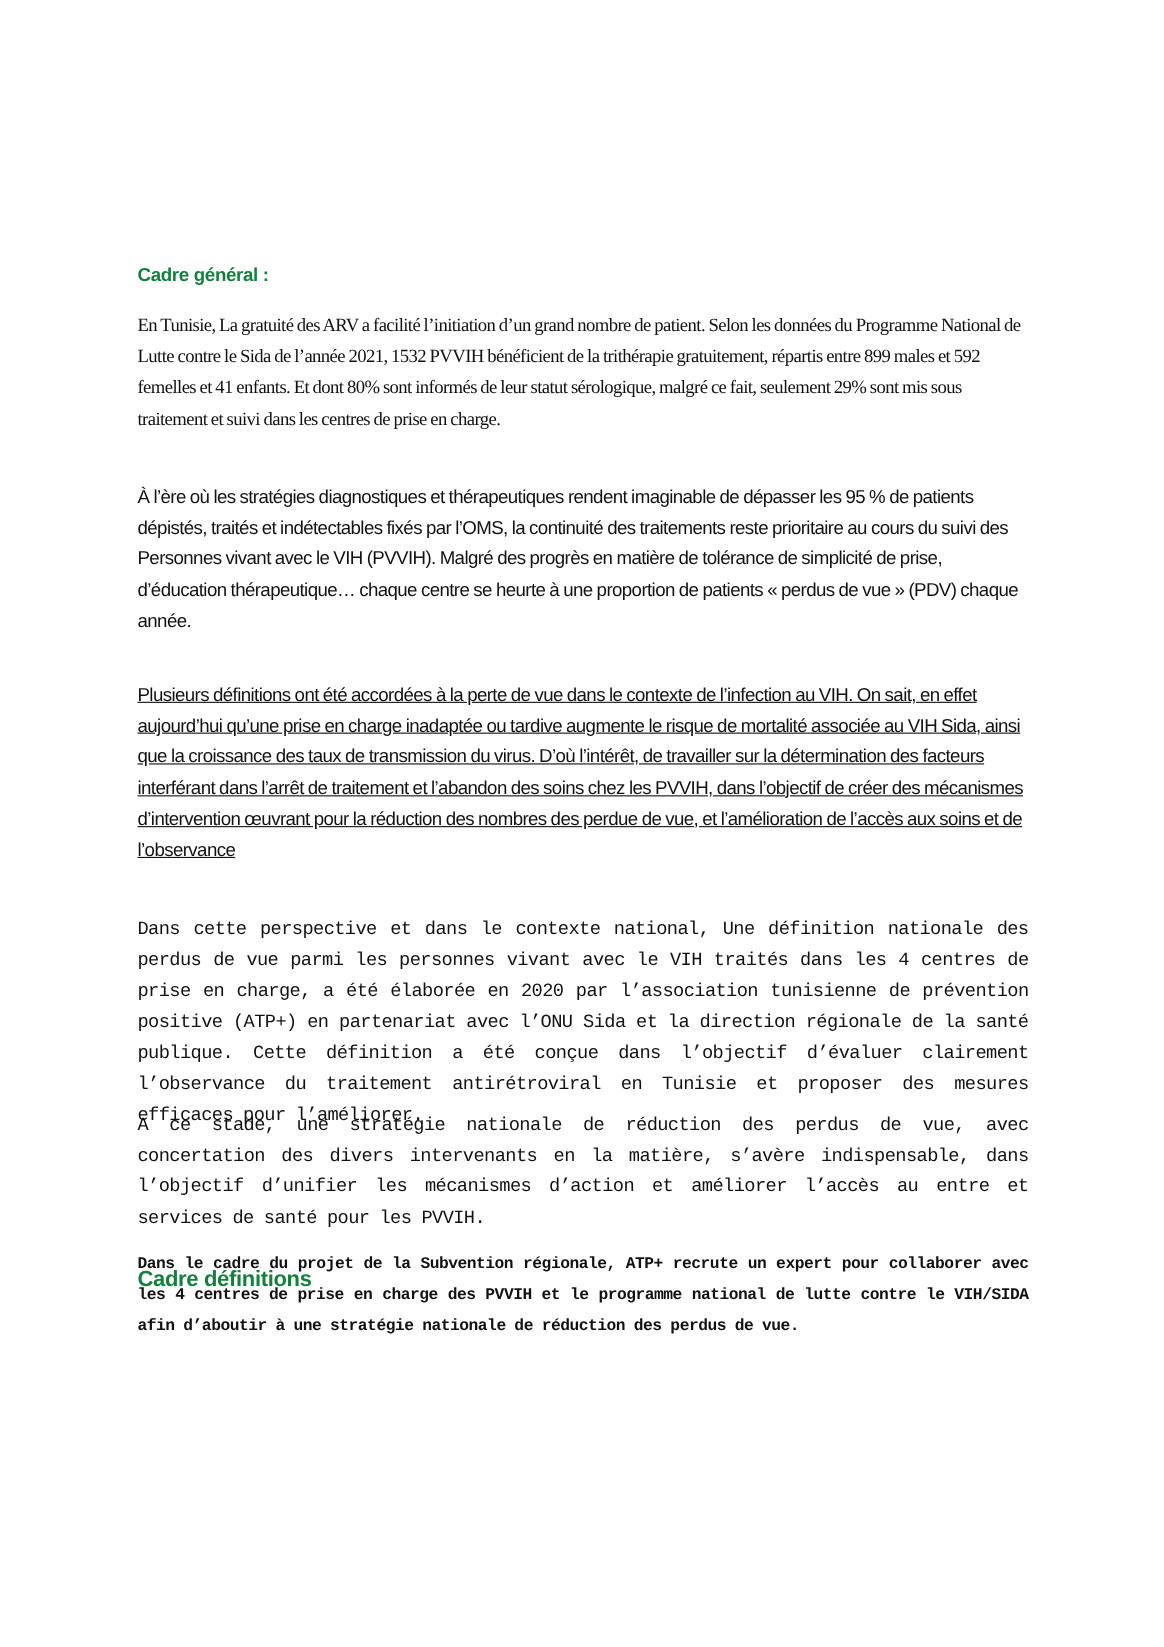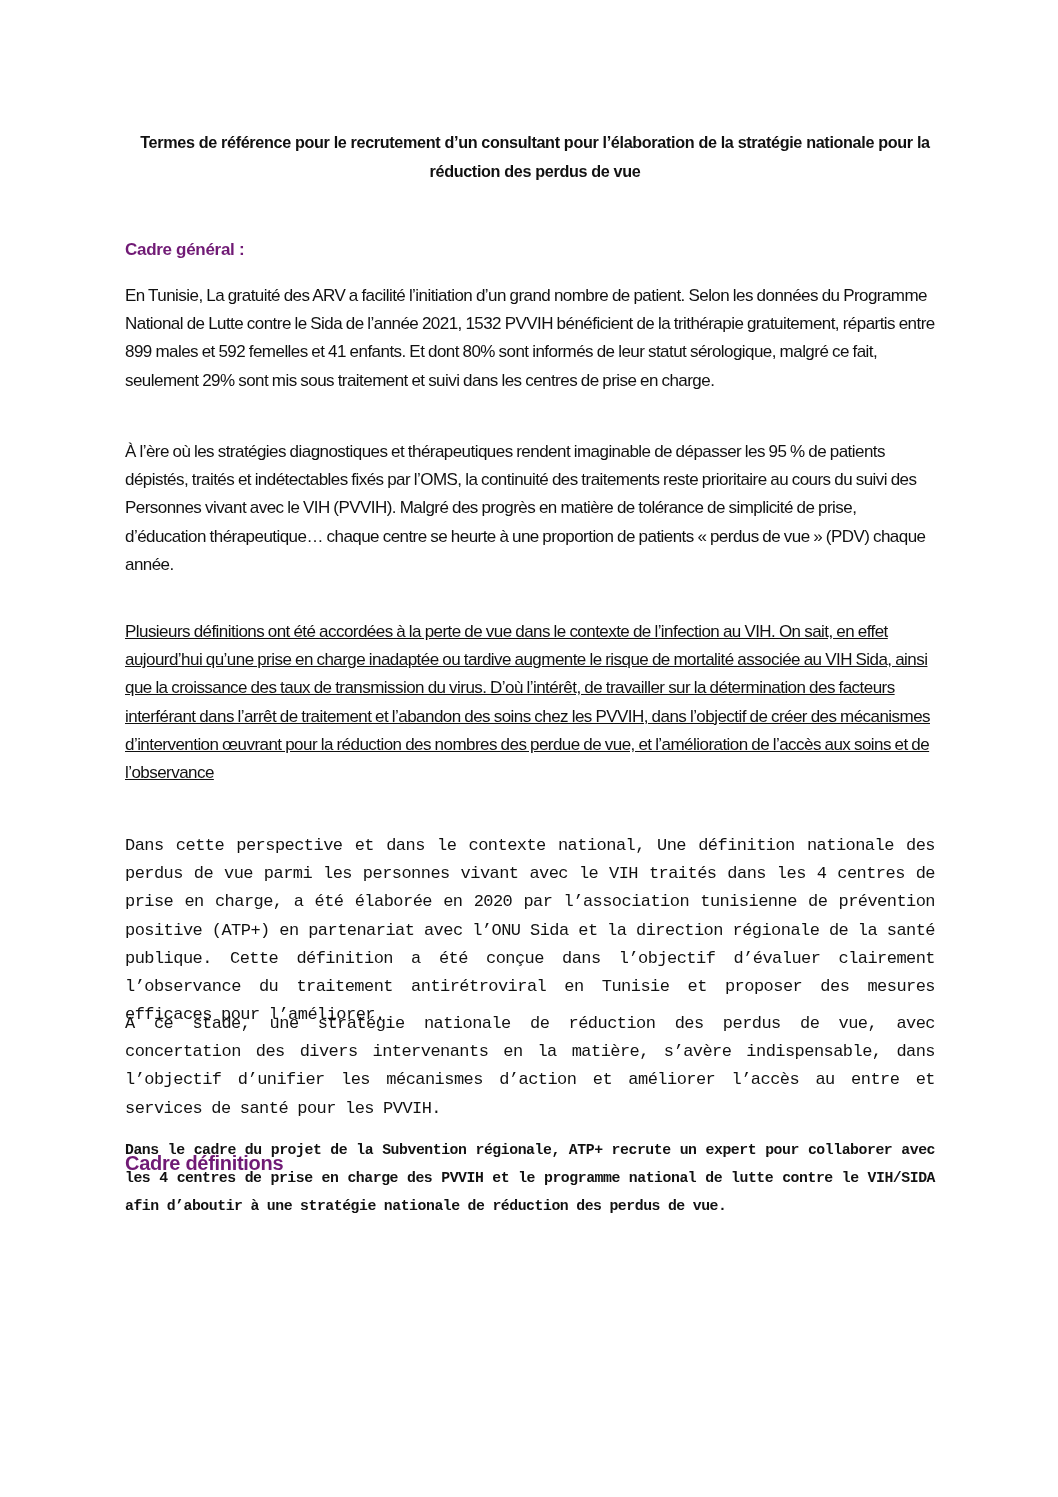--- a/index.html
+++ b/index.html
@@ -31,55 +31,54 @@
       font-weight: bold;
       font-size: 16.2px;
       line-height: 29px;
       letter-spacing: -0.35px;
       color: #111;
     }
     .h1 {
       position: absolute;
       left: 125px;
       font-weight: bold;
-      color: #701a75;
+      color: #15803d;
       letter-spacing: -0.3px;
     }
     .h1.general { top: 240px; font-size: 17px; }
     .h1.specific { top: 1152px; font-size: 20px; }
     .para {
       position: absolute;
       left: 125px;
       width: 810px;
       font-size: 17px;
       line-height: 28.2px;
       letter-spacing: -0.55px;
       word-spacing: -0.5px;
       color: #111;
     }
     .para.justify { text-align: justify; font-family: Liberation Mono, monospace; }
-    .p1 { top: 282px; }
+    .p1 { top: 282px; font-family: Liberation Serif, serif; }
     .p2 { top: 438px; }
     .p3 { top: 618px; text-decoration: underline; }
     .p4 { top: 832px; }
     .p5 { top: 1010px; }
     .p6 {
       top: 1136px;
       font-size: 14.8px;
       line-height: 28.2px;
       font-weight: bold;
       letter-spacing: -0.45px;
     }
   </style>
 </head>
 <body>
 
 <div class="page">
 
-  <div class="title">Termes de référence pour le recrutement d’un consultant pour l’élaboration de la stratégie nationale pour la réduction des perdus de vue</div>
 
   <div class="h1 general">Cadre général :</div>
 
   <div class="para p1">En Tunisie, La gratuité des ARV a facilité l’initiation d’un grand nombre de patient. Selon les données du Programme National de Lutte contre le Sida de l’année 2021, 1532 PVVIH bénéficient de la trithérapie gratuitement, répartis entre 899 males et 592 femelles et 41 enfants. Et dont 80% sont informés de leur statut sérologique, malgré ce fait, seulement 29% sont mis sous traitement et suivi dans les centres de prise en charge.</div>
   <div class="para p2">À l’ère où les stratégies diagnostiques et thérapeutiques rendent imaginable de dépasser les 95 % de patients dépistés, traités et indétectables fixés par l’OMS, la continuité des traitements reste prioritaire au cours du suivi des Personnes vivant avec le VIH (PVVIH). Malgré des progrès en matière de tolérance de simplicité de prise, d’éducation thérapeutique… chaque centre se heurte à une proportion de patients « perdus de vue » (PDV) chaque année.</div>
   <div class="para p3">Plusieurs définitions ont été accordées à la perte de vue dans le contexte de l’infection au VIH. On sait, en effet aujourd’hui qu’une prise en charge inadaptée ou tardive augmente le risque de mortalité associée au VIH Sida, ainsi que la croissance des taux de transmission du virus. D’où l’intérêt, de travailler sur la détermination des facteurs interférant dans l’arrêt de traitement et l’abandon des soins chez les PVVIH, dans l’objectif de créer des mécanismes d’intervention œuvrant pour la réduction des nombres des perdue de vue, et l’amélioration de l’accès aux soins et de l’observance</div>
   <div class="para p4 justify">Dans cette perspective et dans le contexte national, Une définition nationale des perdus de vue parmi les personnes vivant avec le VIH traités dans les 4 centres de prise en charge, a été élaborée en 2020 par l’association tunisienne de prévention positive (ATP+) en partenariat avec l’ONU Sida et la direction régionale de la santé publique. Cette définition a été conçue dans l’objectif d’évaluer clairement l’observance du traitement antirétroviral en Tunisie et proposer des mesures efficaces pour l’améliorer.</div>
   <div class="para p5 justify">A ce stade, une stratégie nationale de réduction des perdus de vue, avec concertation des divers intervenants en la matière, s’avère indispensable, dans l’objectif d’unifier les mécanismes d’action et améliorer l’accès au entre et services de santé pour les PVVIH.</div>
 
   <div class="h1 specific">Cadre définitions</div>

